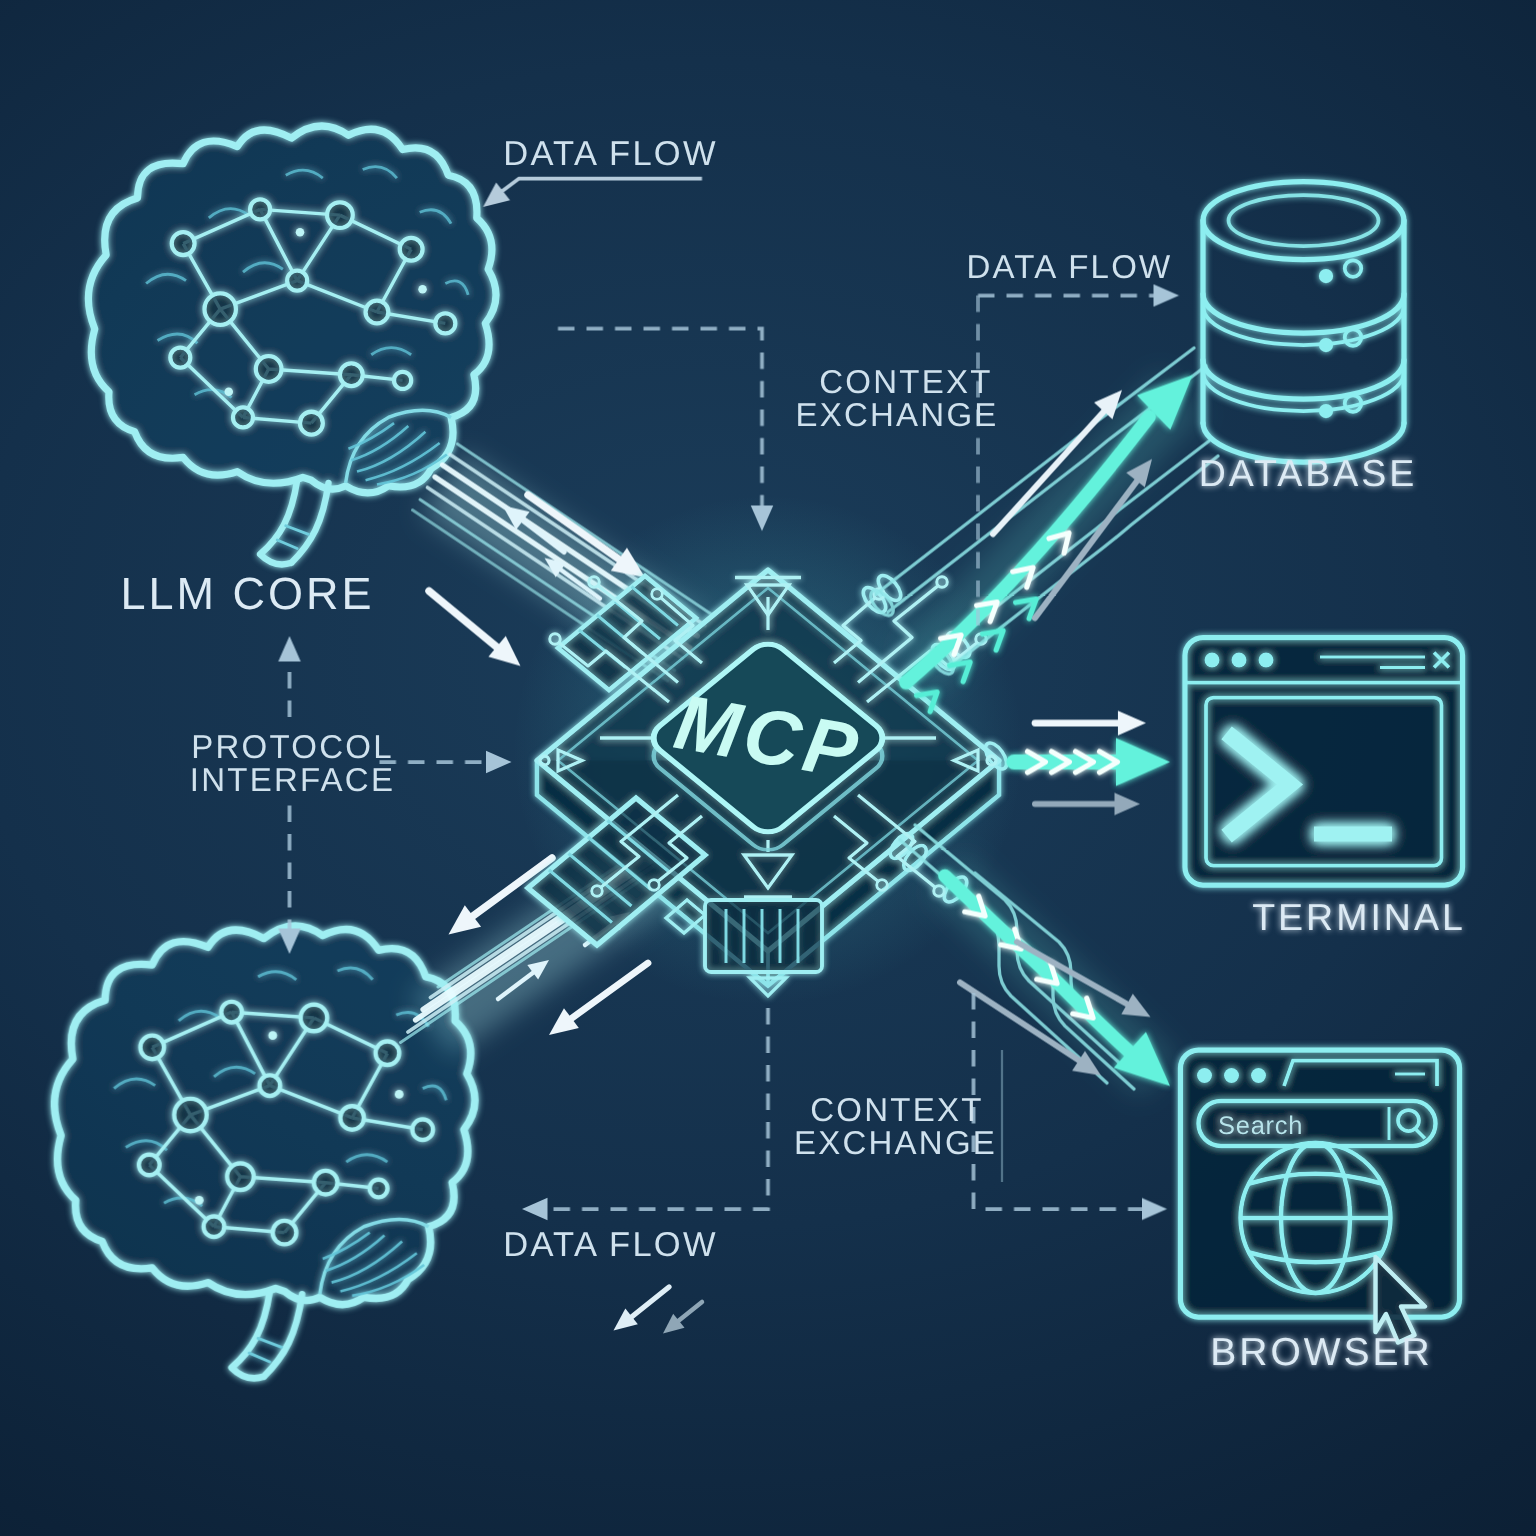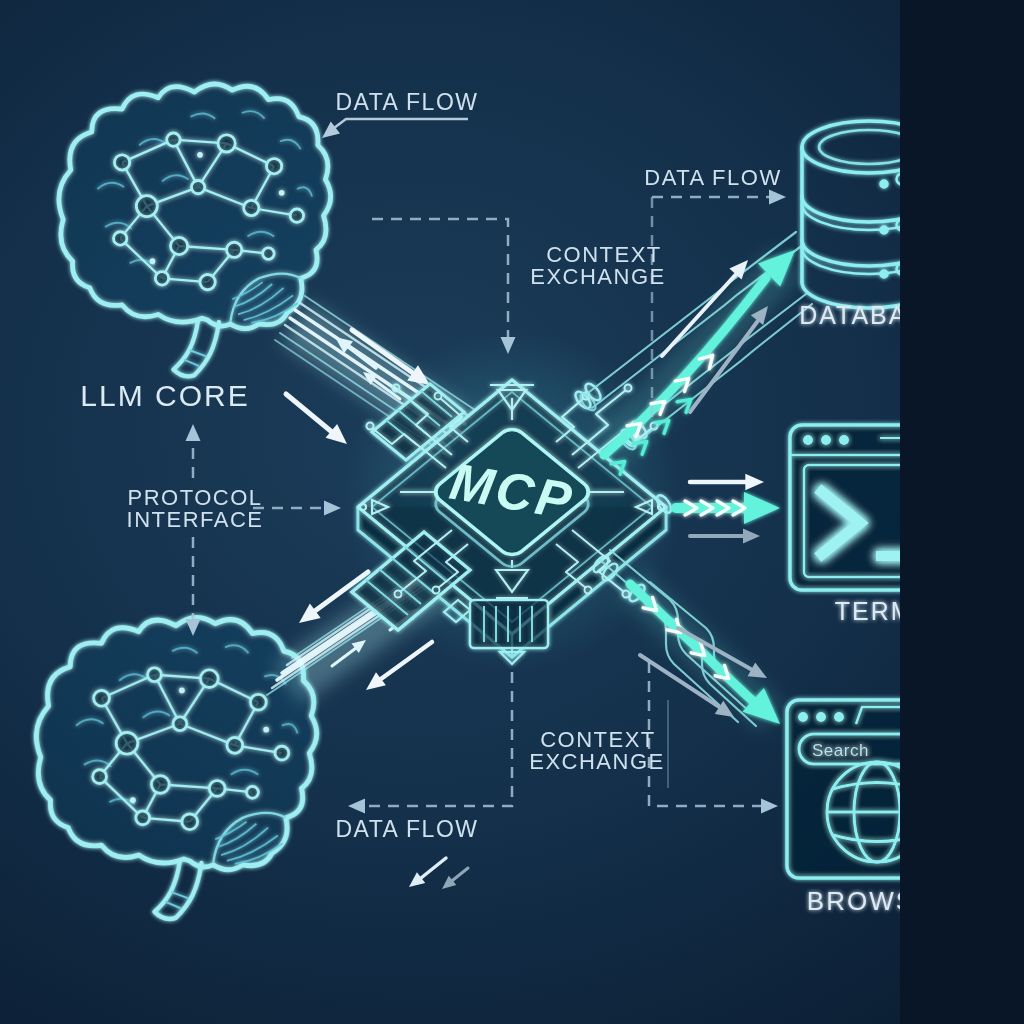--- a/index.html
+++ b/index.html
@@ -1,17 +1,17 @@
 <!DOCTYPE html>
 <html><head>
 <meta charset="utf-8">
 <style>
   html,body{margin:0;padding:0;background:#081627;}
   .canvas{
-    position:relative;width:900px;height:1024px;overflow:hidden;
+    position:relative;width:1024px;height:1024px;overflow:hidden;
     background:radial-gradient(120% 95% at 46% 42%, #1b3d5a 0%, #14304b 40%, #0d2238 70%, #081627 100%);
     font-family:"Liberation Sans", sans-serif;
   }
   svg{position:absolute;left:0;top:0;}
   text{font-family:"Liberation Sans", sans-serif;}
   .lbl{fill:#cfe1ed;letter-spacing:1.5px;}
   .iconlbl{fill:#dceaf4;letter-spacing:2px;}
 </style>
 </head>
 <body>

